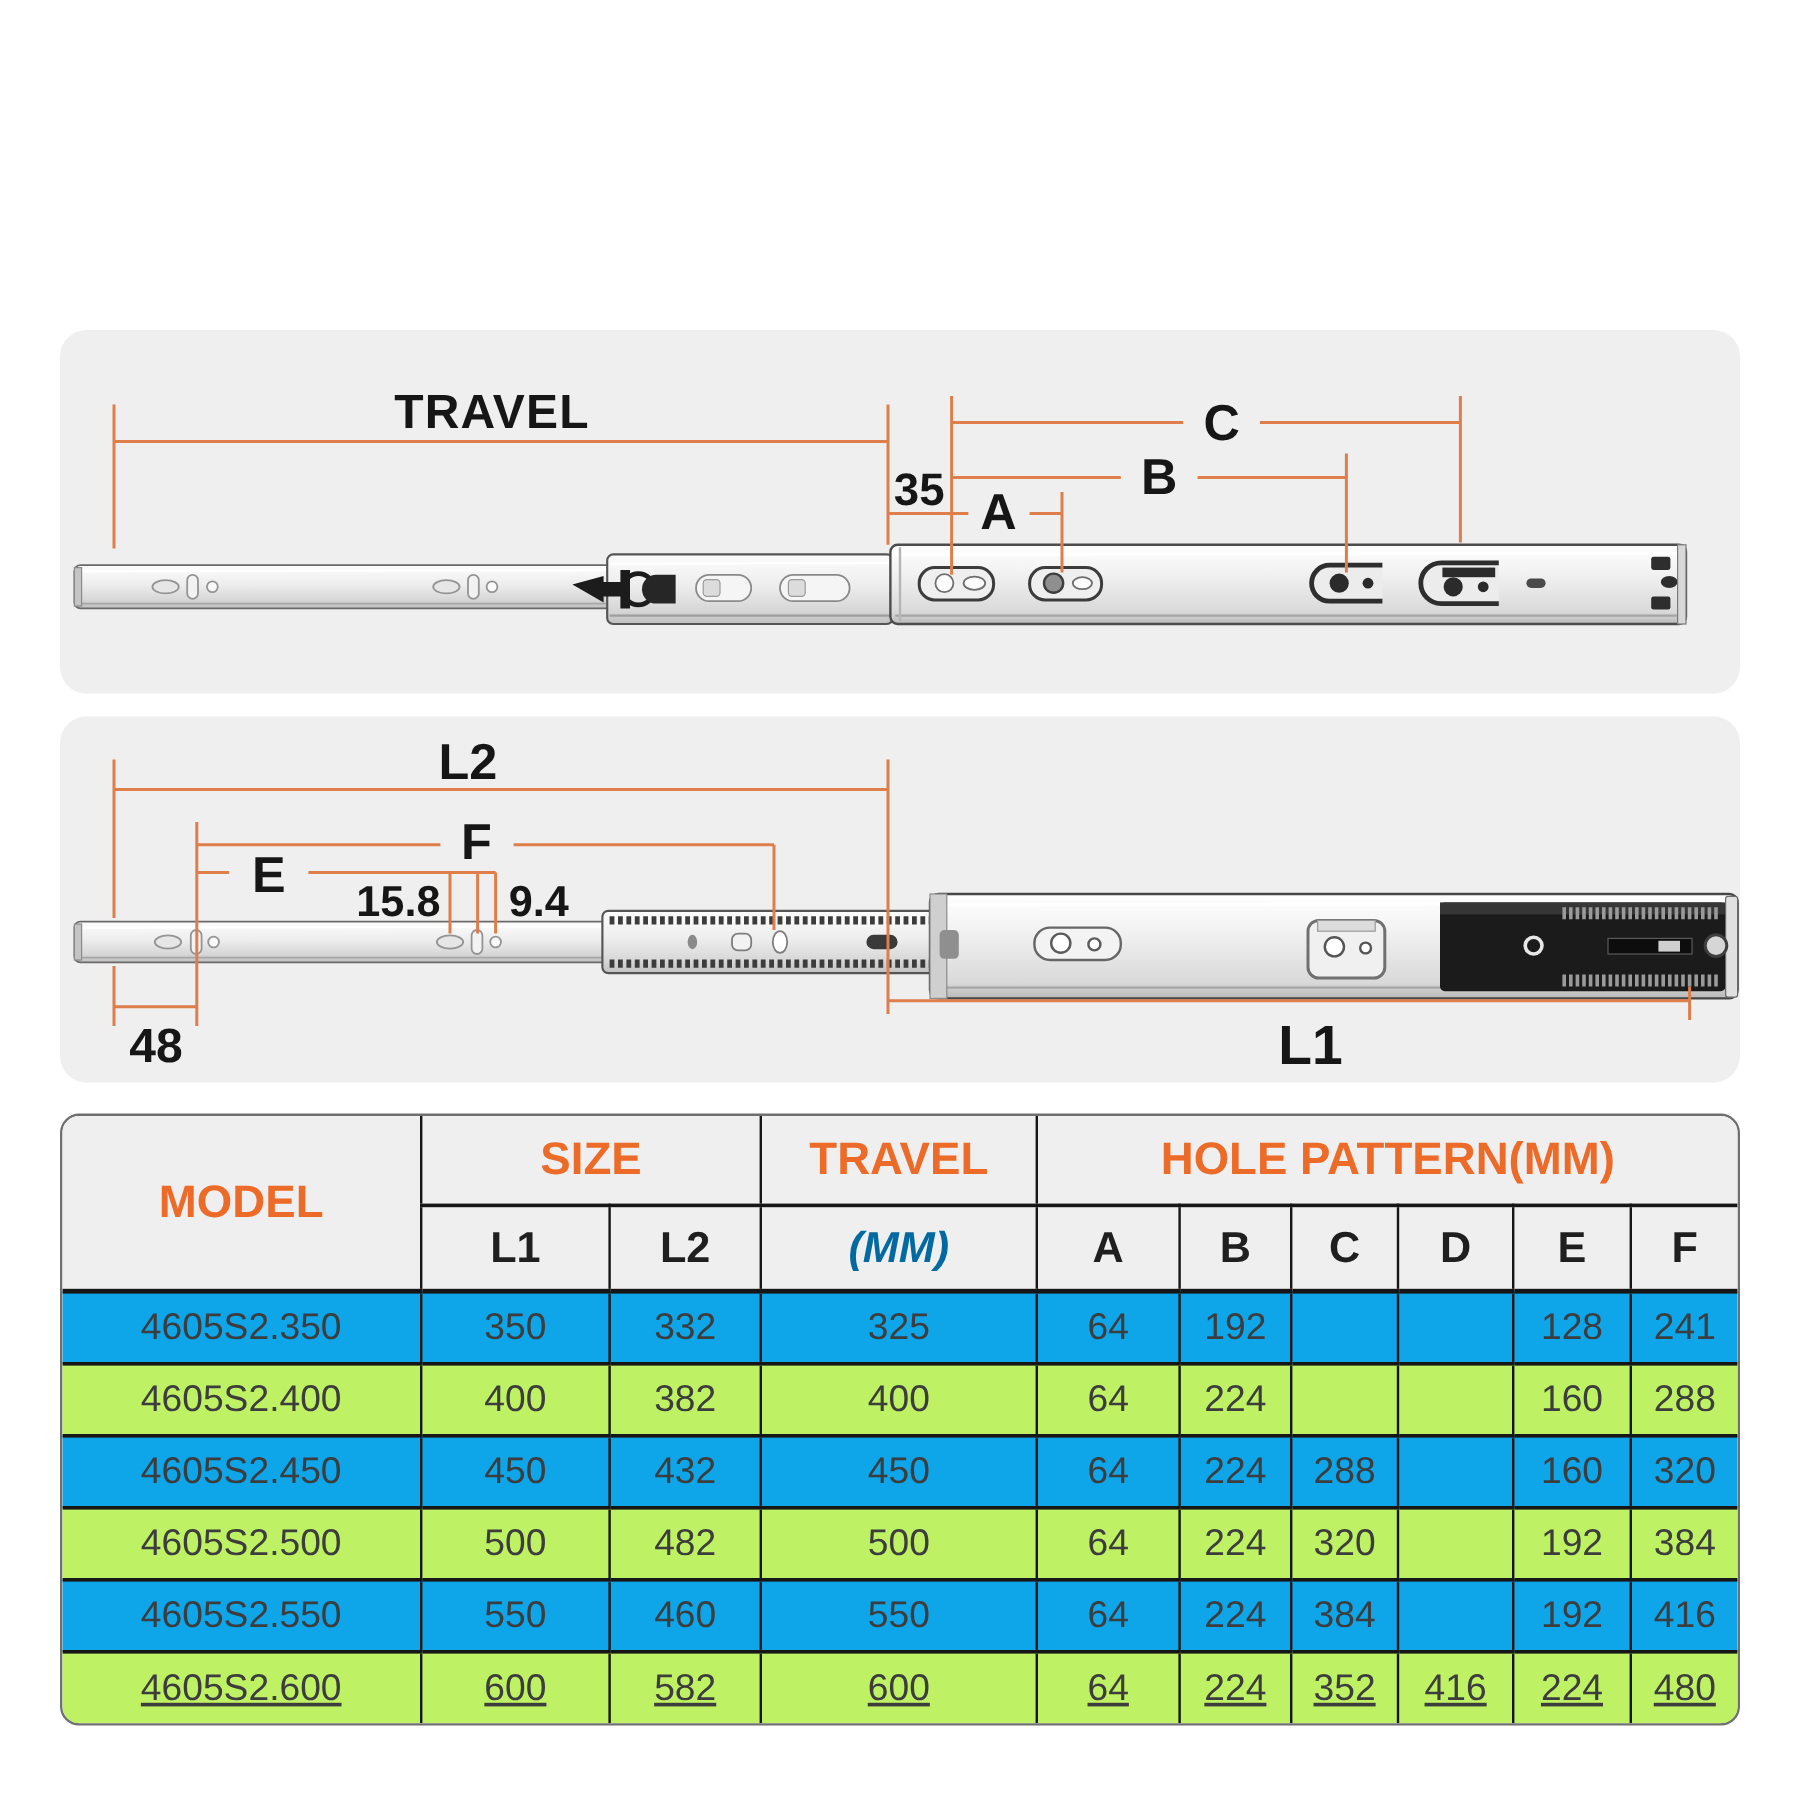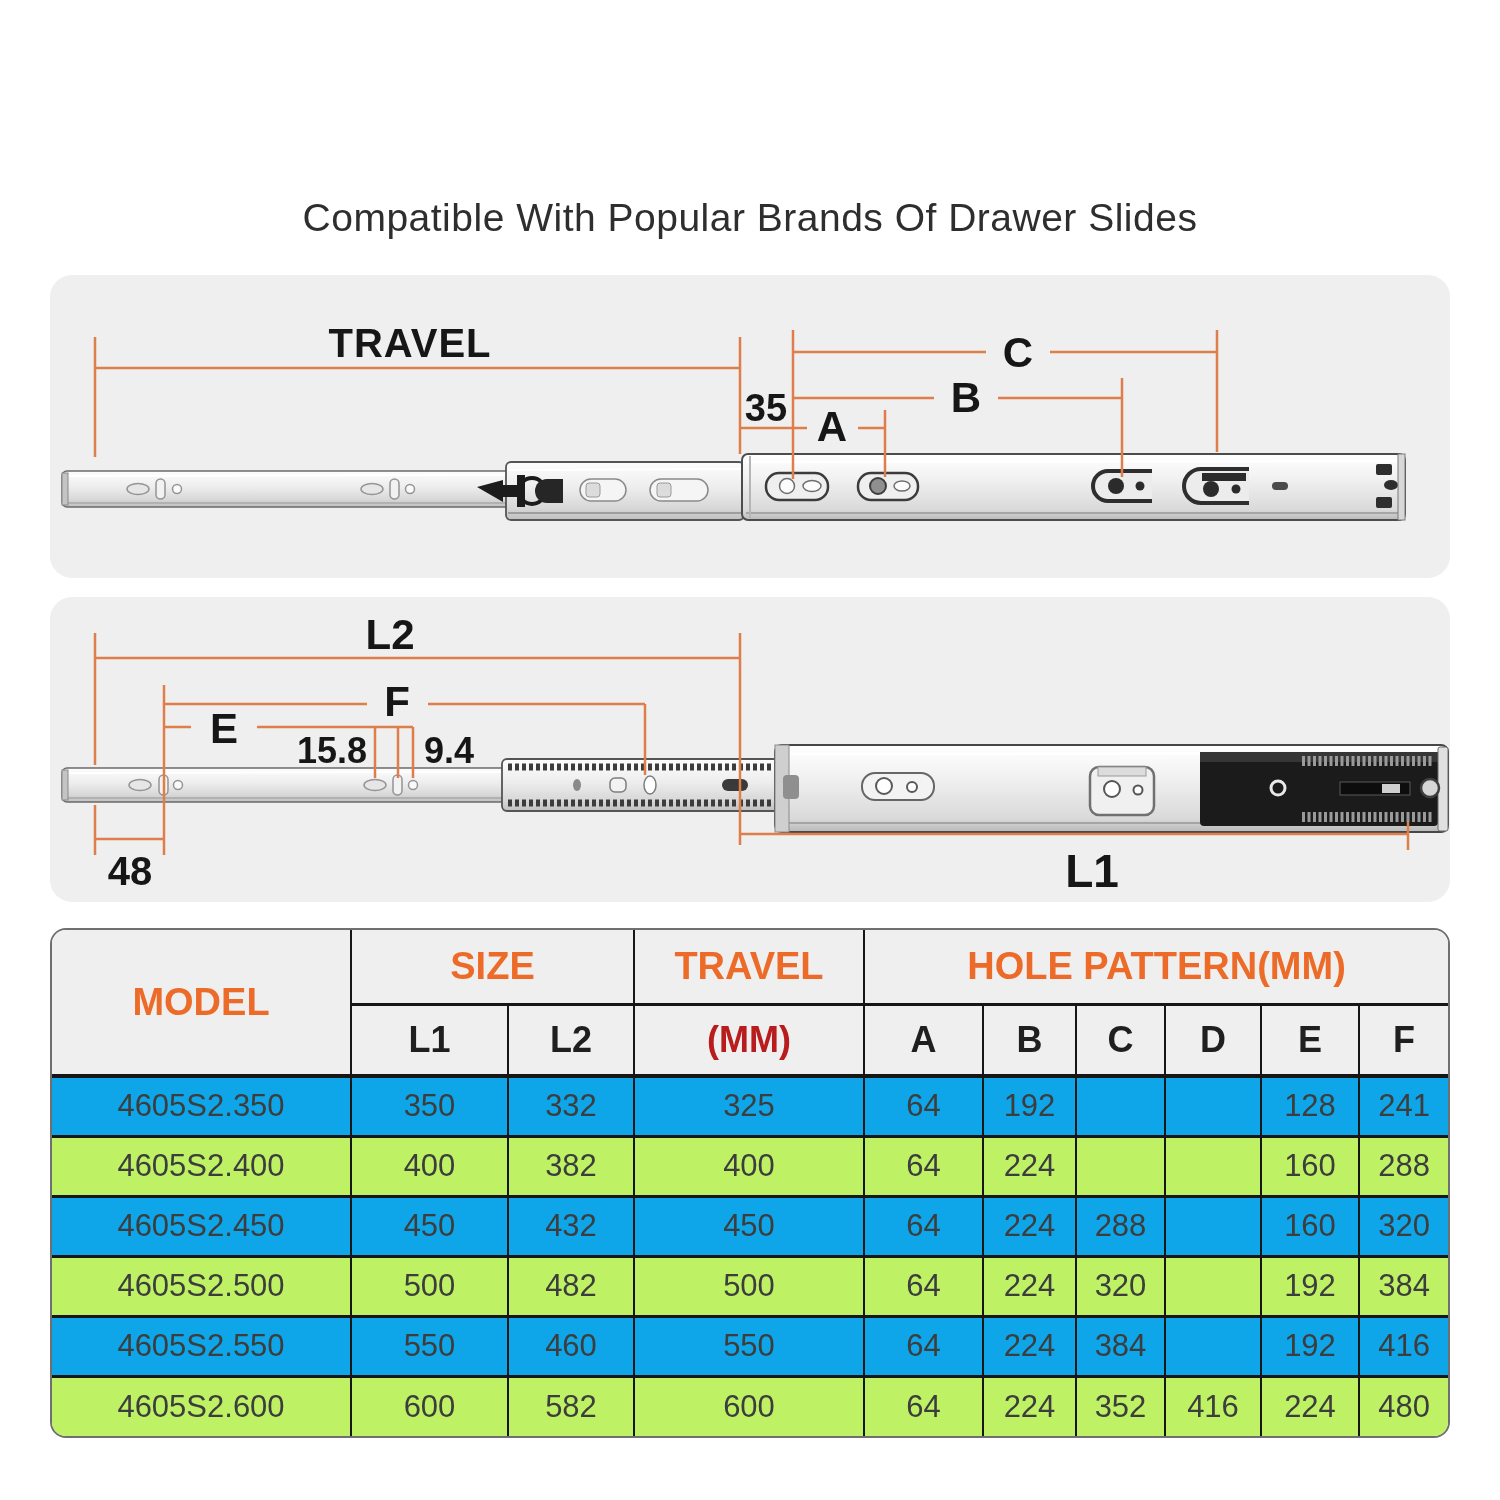--- a/index.html
+++ b/index.html
@@ -20,37 +20,36 @@
   .panel svg{display:block;width:1400px;height:100%;}
   .dim-text{font-weight:bold;fill:#161616;}
 
   
   #spec-table-wrap{position:absolute;left:50px;top:928px;width:1400px;
     border:2px solid #6f6f6f;border-radius:16px;overflow:hidden;background:#ffffff;box-sizing:border-box;}
   table{border-collapse:collapse;width:100%;table-layout:fixed;}
   td,th{padding:0;text-align:center;vertical-align:middle;
     border-right:2px solid #161616;border-bottom:3px solid #161616;}
   td:last-child,th:last-child{border-right:none;}
-  tr.last-row td{border-bottom:none;}
+  tr.last-row td{border-bottom:none;text-decoration:underline;}
   .hdr{background:#efefef;color:#ED6B28;font-weight:bold;font-size:38px;}
   .hdr2{background:#efefef;color:#1f1f1f;font-weight:bold;font-size:36px;}
-  .hdr2.orange{color:#b91c1c;}
+  .hdr2.orange{color:#0369a1;font-style:italic;}
   th.model-cell{border-bottom:4px solid #161616;}
   tr.subhead th{border-bottom:4px solid #161616;}
   tbody td{font-size:31px;color:#3d3d3d;background:#0ea5e9;}
   tbody tr.alt td{background:#bef264;}
   tr.h1{height:74px;padding-left:43px;} tr.h2{height:72px;}
   tbody tr{height:60px;}
 </style>
 </head>
 <body>
 
 <div id="stage">
 
-  <div class="subtitle">Compatible With Popular Brands Of Drawer Slides</div>
 
   <div class="panel" id="panel-top">
     <svg viewBox="0 0 1400 303">
       <defs>
         <linearGradient id="g1" x1="0" y1="0" x2="0" y2="1">
           <stop offset="0" stop-color="#fdfdfd"></stop>
             <stop offset="0.45" stop-color="#ededed"></stop>
           <stop offset="0.8" stop-color="#d7d7d7"></stop>
             <stop offset="1" stop-color="#c0c0c0"></stop>
         </linearGradient>

